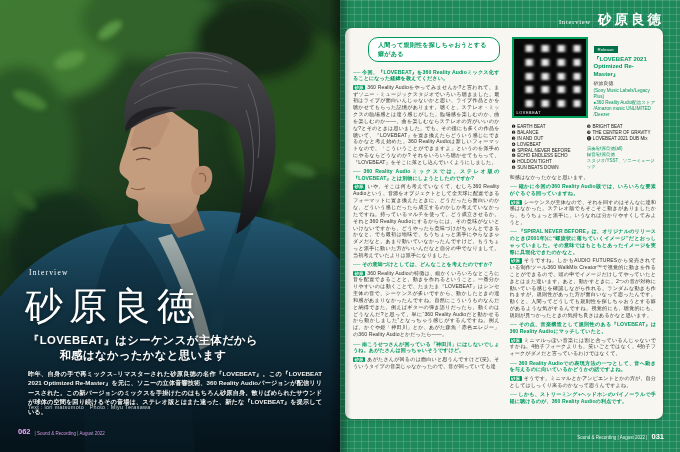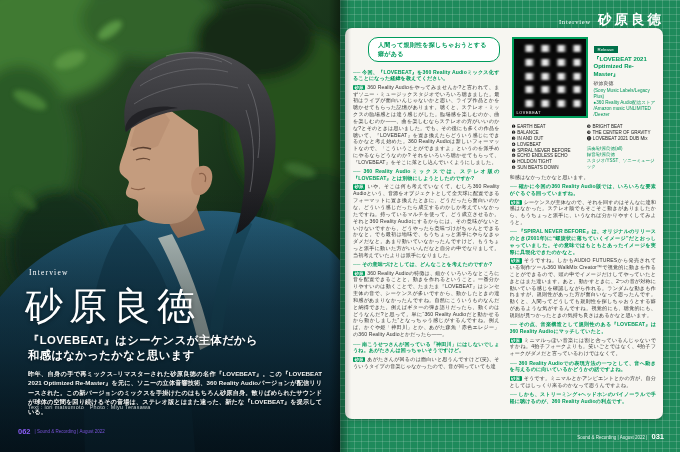--- a/index.html
+++ b/index.html
@@ -9,25 +9,25 @@
   .page-left{position:absolute;left:0;top:0;width:340px;height:452px;overflow:hidden;}
   .page-left svg{position:absolute;left:0;top:0;}
   .photo-overlay{position:absolute;inset:0;
      background:linear-gradient(180deg,rgba(0,0,0,0) 42%,rgba(3,12,16,.40) 68%,rgba(2,8,12,.62) 100%);}
   .kicker-l{position:absolute;left:29px;top:268px;color:#fff;
      font-family:"Liberation Serif",serif;font-size:7.5px;letter-spacing:1.2px;}
   .title-l{position:absolute;left:25px;top:281px;color:#fff;
      font-family:"Liberation Serif",serif;font-weight:500;font-size:38px;letter-spacing:6px;
      text-shadow:0 1px 4px rgba(0,0,0,.45);white-space:nowrap;}
   .quote-l{position:absolute;left:28px;top:333px;color:#fff;font-weight:bold;
-     font-size:11.3px;line-height:15px;letter-spacing:.4px;text-shadow:0 1px 3px rgba(0,0,0,.5);}
+     font-size:11.3px;line-height:15px;letter-spacing:.4px;text-shadow:0 1px 3px rgba(0,0,0,.5);text-align:center;}
   .lead-l{position:absolute;left:28px;top:369px;width:294px;color:#f1f2f0;font-weight:bold;
      font-size:6.2px;line-height:9.4px;text-align:justify;text-shadow:0 1px 2px rgba(0,0,0,.5);}
   .credit-l{position:absolute;left:28px;top:404px;color:#cbd2d1;font-size:5.4px;letter-spacing:.3px;}
-  .footer-l{position:absolute;left:18px;top:427px;color:#8b5cf6;display:flex;align-items:center;gap:4px;}
+  .footer-l{position:absolute;left:18px;top:427px;color:#f0abfc;display:flex;align-items:flex-end;gap:4px;}
   .footer-l .pn{font-weight:bold;font-size:7.5px;}
   .footer-l .ft{font-size:4.5px;opacity:.85;}
   
   .page-right{position:absolute;left:340px;top:0;width:340px;height:452px;
      background-color:#1e8a5b;
      background-image:linear-gradient(rgba(255,255,255,.15) 1px,transparent 1px),
                       linear-gradient(90deg,rgba(255,255,255,.15) 1px,transparent 1px);
      background-size:7px 7px;}
   .header-r{position:absolute;top:11px;right:16px;color:#fff;display:flex;align-items:baseline;gap:7px;}
   .header-r .hk{font-family:"Liberation Serif",serif;font-size:6.5px;letter-spacing:.8px;}

